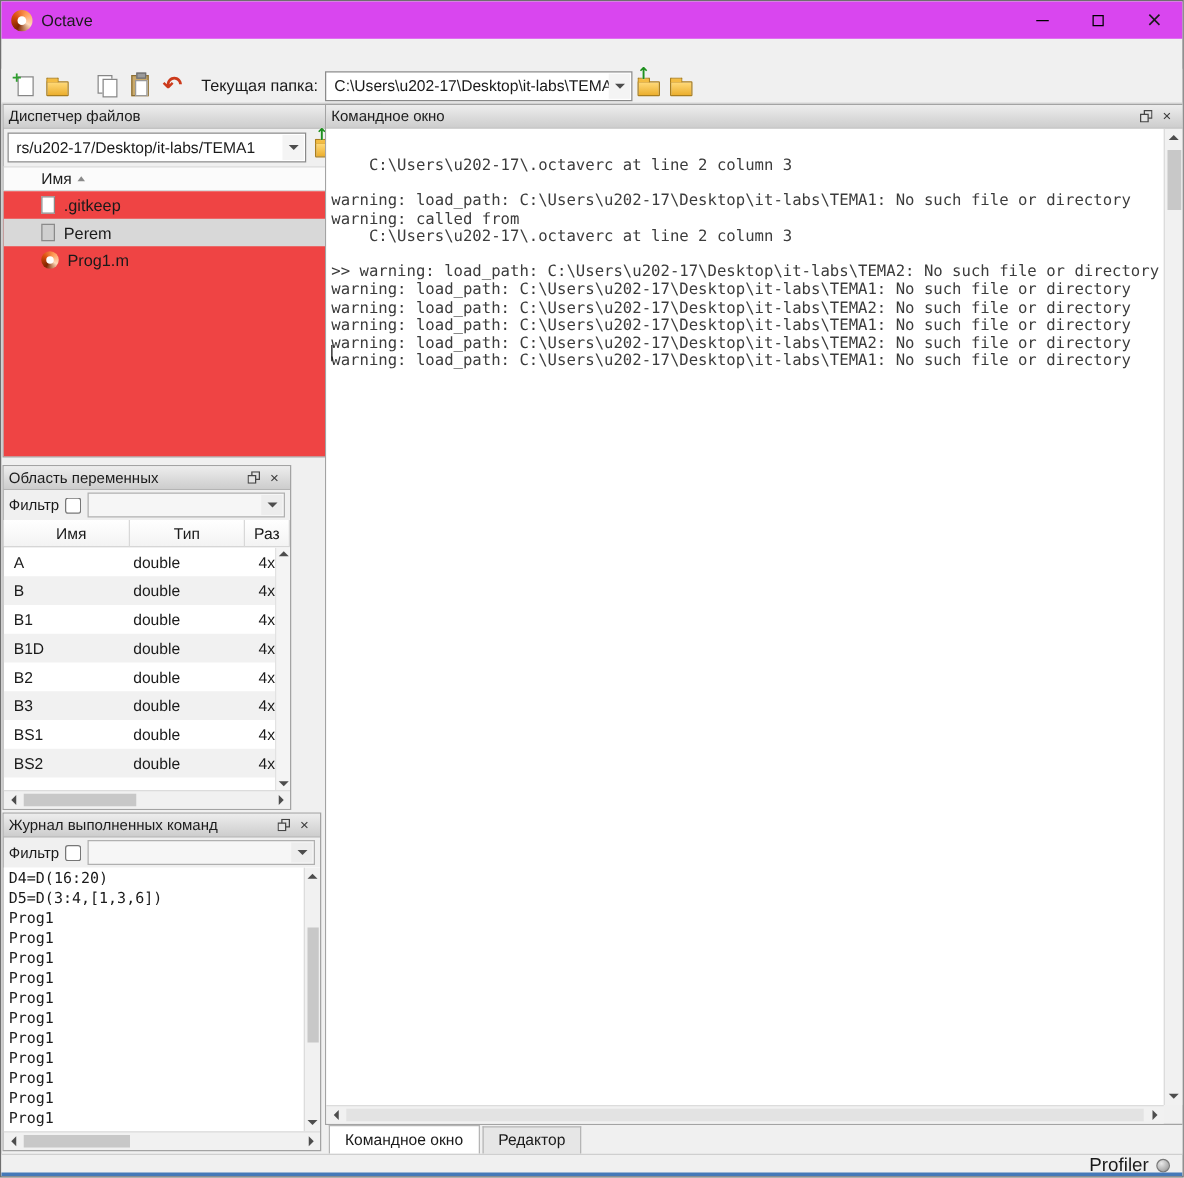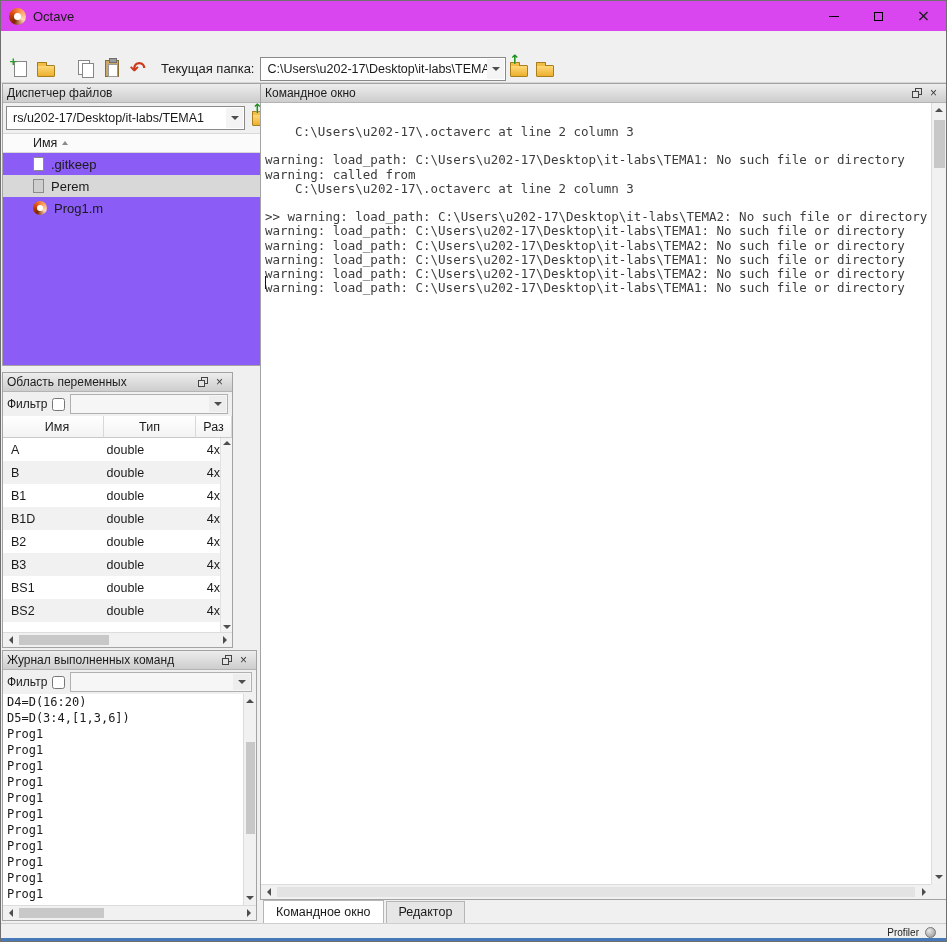--- a/index.html
+++ b/index.html
@@ -57,21 +57,21 @@
   .pt-spacer { flex:1; }
   .pt-btn { width:17px; height:15px; display:flex; align-items:center; justify-content:center; font-size:12px; color:#3a3a3a; }
 
   
   .fb { left:1px; top:82px; width:303px; height:283px; }
   .fb-toolbar { display:flex; align-items:center; gap:4px; padding:3px; flex:0 0 auto; }
   .fb-combo { flex:1; height:24px; }
   .fb-iconbtn { position:relative; width:24px; height:24px; display:flex; align-items:center; justify-content:center; flex:0 0 auto; }
   .fb-header { height:20px; background:#fbfbfb; border-top:1px solid #d9d9d9; border-bottom:1px solid #d9d9d9; display:flex; align-items:center; padding-left:30px; font-size:12.5px; gap:5px; }
   .sort-tri { width:0; height:0; border-left:3px solid transparent; border-right:3px solid transparent; border-bottom:4px solid #8a8a8a; }
-  .fb-list { flex:1; background:#8b5cf6; overflow:hidden; }
+  .fb-list { flex:1; background:#ef4444; overflow:hidden; }
   .fb-row { height:22px; display:flex; align-items:center; gap:7px; padding-left:30px; font-size:13px; }
   .fb-row.selected { background:#d8d8d8; }
   .file-icon { width:11px; height:14px; background:#fff; border:1px solid #8a8a8a; flex:0 0 auto; }
   .file-icon.gray { background:#cfcfcf; }
   .octave-file-icon { width:14px; height:14px; border-radius:50%; background:#e6520f; background:conic-gradient(from 210deg,#7e2500,#d84a0c,#ff9a55,#ffd9b8,#7e2500); position:relative; flex:0 0 auto; }
   .octave-file-icon::after { content:""; position:absolute; left:4px; top:4px; width:6px; height:6px; border-radius:50%; background:#fff; }
 
   
   .filter-row { display:flex; align-items:center; gap:5px; padding:2px 4px; height:24px; flex:0 0 auto; }
   .filter-label { font-size:12px; }
@@ -113,21 +113,21 @@
   .caret { position:absolute; left:4px; top:173px; width:1px; height:13px; background:#111; }
   .cw-vsb { top:19px; right:0; bottom:15px; }
   .cw-hsb { position:absolute; left:0; right:15px; bottom:0; height:15px; background:#f1f1f1; border-top:1px solid #dcdcdc; }
   .cw-hsb .full-thumb { position:absolute; left:16px; right:16px; top:2px; height:10px; background:#e3e3e3; }
 
   
   .tabbar { position:absolute; left:260px; top:899px; width:686px; height:23px; display:flex; align-items:flex-end; background:#f0f0f0; padding-left:2px; }
   .tab { padding:3px 12px 4px 12px; font-size:12.5px; border:1px solid #b5b5b5; border-bottom:none; background:#e6e6e6; margin-right:2px; }
   .tab.active { background:#fff; padding-top:4px; }
   .statusbar { position:absolute; left:0; top:922px; width:100%; height:17px; border-top:1px solid #cfcfcf; display:flex; align-items:center; justify-content:flex-end; gap:6px; padding-right:10px; background:#f0f0f0; }
-  .status-label { font-size:10px; }
+  .status-label { font-size:15px; }
   .profiler-dot { width:11px; height:11px; border-radius:50%; background:radial-gradient(circle at 35% 30%, #e9e9e9, #8f8f8f); border:1px solid #787878; }
   .bottom-edge { position:absolute; left:0; bottom:0; width:100%; height:3px; background:#4579b8; }
 </style>
 </head>
 <body>
 
 <div class="window">
 
   <div class="titlebar">
     <span class="octave-logo"></span>

